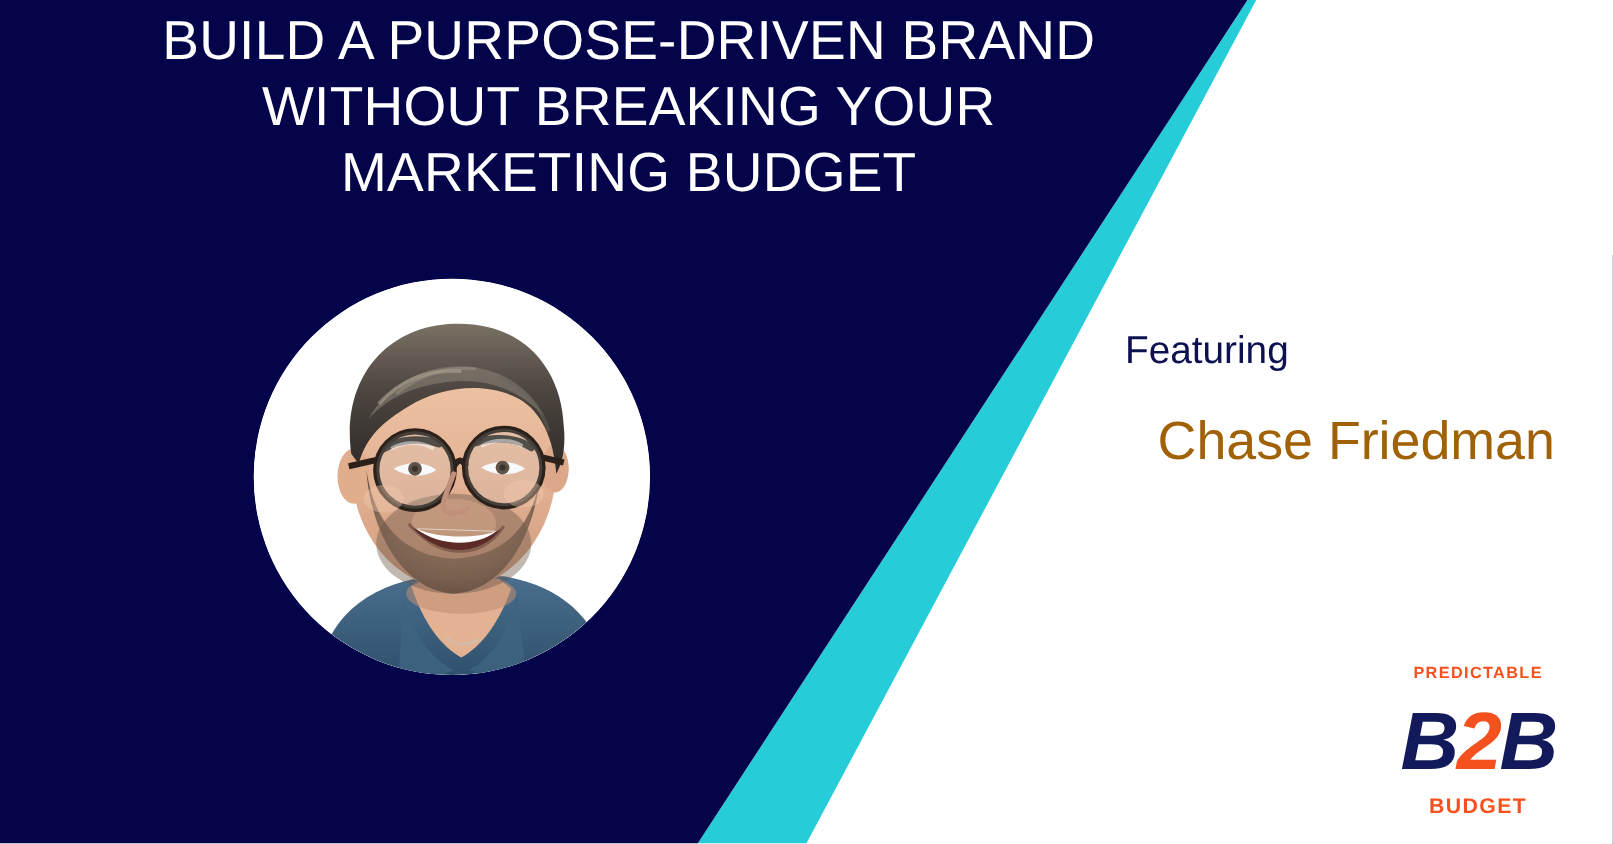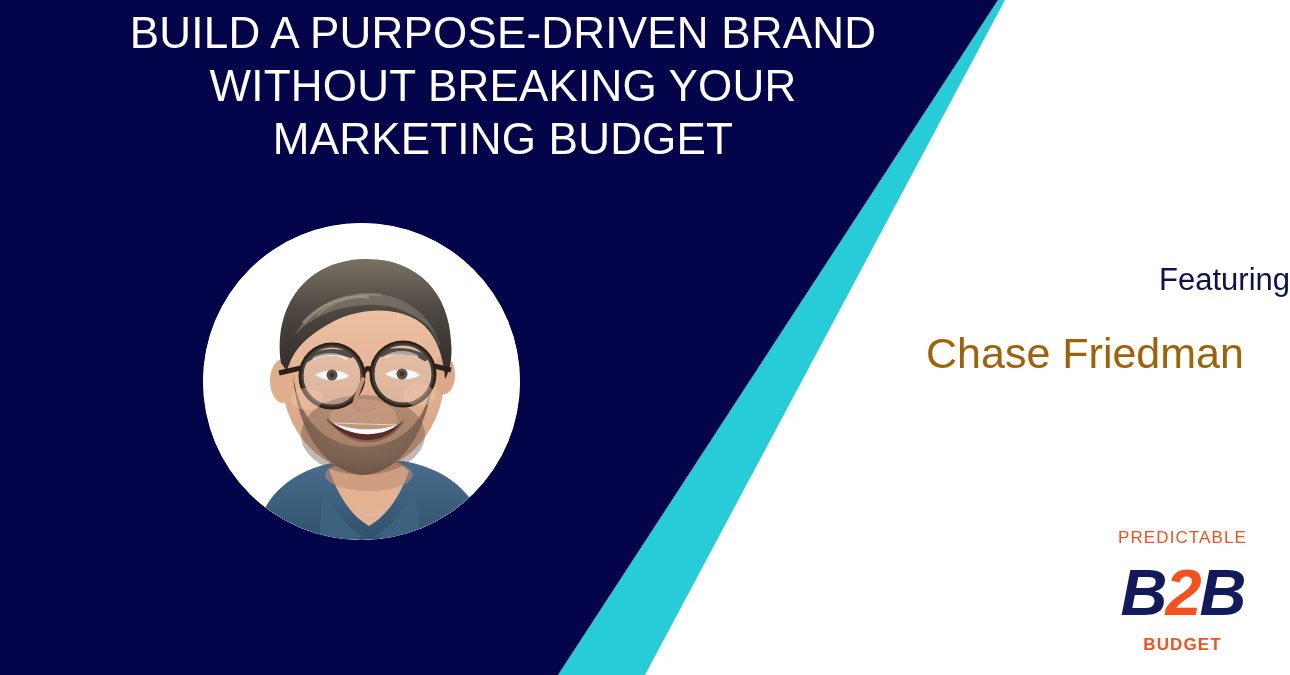--- a/index.html
+++ b/index.html
@@ -60,21 +60,21 @@
     overflow: hidden;
     background: #ffffff;
   }
   .portrait-svg { display: block; width: 317px; height: 317px; }
   
   .featuring {
     position: absolute;
     left: 900px;
     top: 262px;
     width: 390px;
-    text-align: right;
+    text-align: left;
     color: #0d1150;
     font-size: 31px;
     line-height: 36px;
     font-weight: 400;
   }
   .speaker-name {
     position: absolute;
     left: 880px;
     top: 327px;
     width: 410px;
@@ -89,22 +89,22 @@
   .logo {
     position: absolute;
     left: 1085px;
     top: 528px;
     width: 195px;
     height: 145px;
     text-align: center;
   }
   .logo-top {
     color: #f4511e;
-    font-size: 17px;
-    font-weight: normal;
+    font-size: 13px;
+    font-weight: bold;
     letter-spacing: 1.1px;
     line-height: 19px;
   }
   .logo-mid {
     position: relative;
     height: 92px;
     line-height: 92px;
     font-size: 65px;
     font-weight: bold;
     letter-spacing: -2px;

